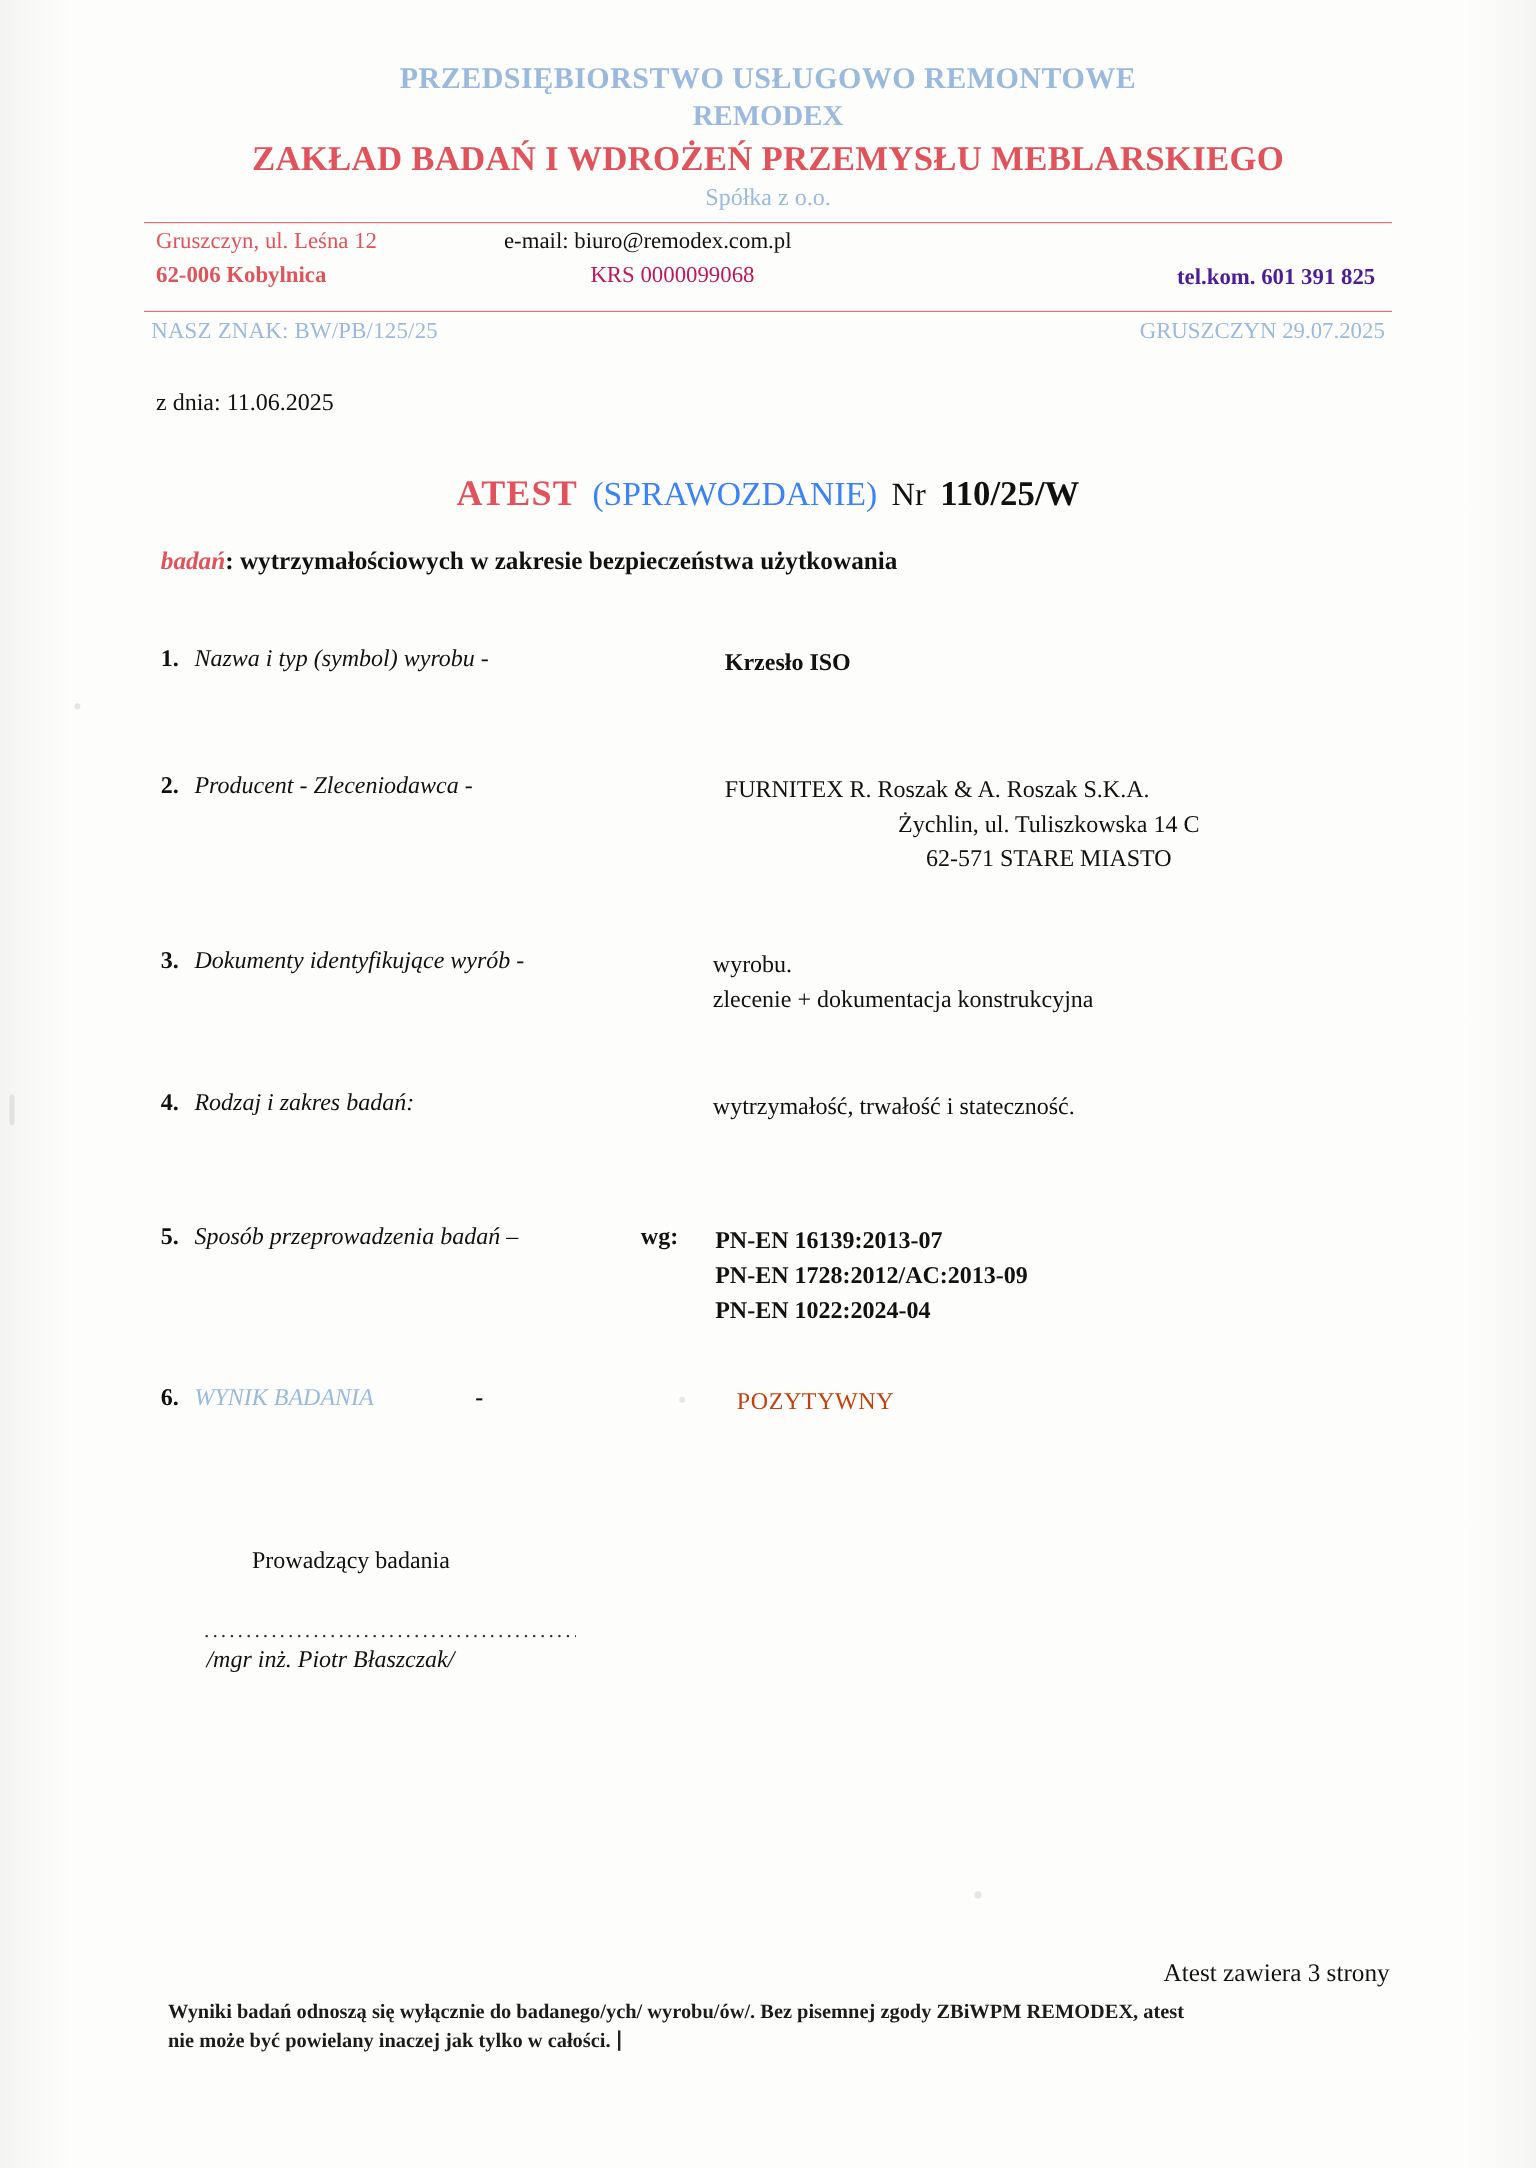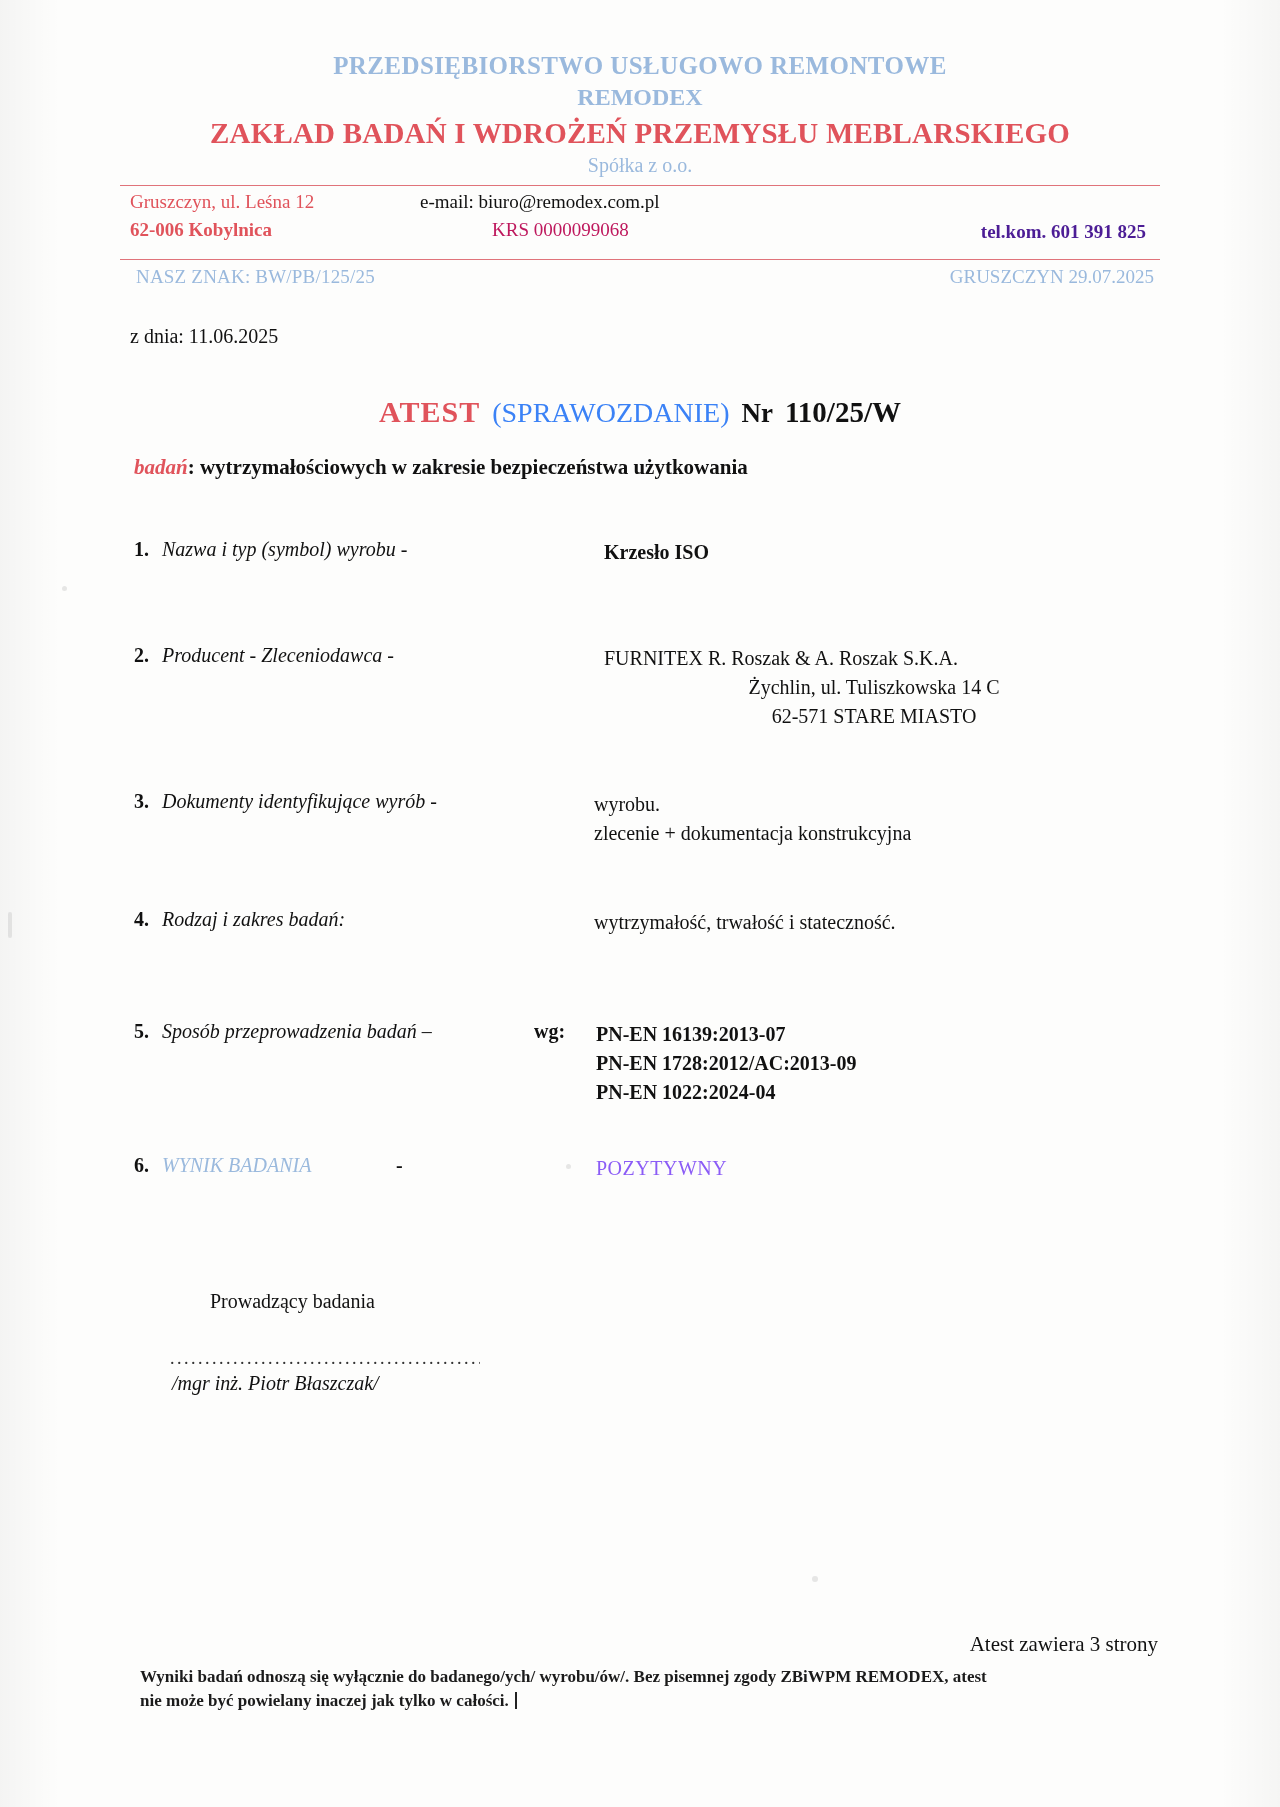--- a/index.html
+++ b/index.html
@@ -117,21 +117,21 @@
     position: absolute; right: 14px; top: 32px;
     color: #4c1d95; font-size: 19px; font-weight: bold;
   }
 
   .refline {
     position: relative;
     height: 34px;
     margin-top: 6px;
   }
   .refline .znak {
-    position: absolute; left: 16px; top: 0;
+    position: absolute; left: 6px; top: 0;
     color: #9ab9dd; font-size: 19px; letter-spacing: .2px;
   }
   .refline .city-date {
     position: absolute; right: 6px; top: 0;
     color: #9ab9dd; font-size: 19px;
   }
 
   .order {
     margin-top: 22px;
     margin-left: 10px;
@@ -149,21 +149,21 @@
     font-weight: bold;
     font-size: 30px;
     letter-spacing: 1px;
   }
   .title-spraw {
     color: #3b82f6;
     font-size: 28px;
   }
   .title-nr {
     color: #111;
-    font-weight: bold;
+    font-weight: normal;
     font-size: 27px;
     text-align: right;
   }
   .title-num {
     color: #111;
     font-weight: bold;
     font-size: 29px;
   }
 
   .subtitle {
@@ -212,23 +212,24 @@
     left: 400px; top: 0;
     font-weight: bold;
     font-size: 20px;
   }
   .blue-italic {
     color: #9ab9dd;
     font-style: italic;
     font-size: 20px;
   }
   .blue-plain {
-    color: #8b5cf6;
+    color: #c2410c;
     font-size: 20px;
     letter-spacing: .5px;
+    margin-left: 18px;
   }
   .dash-black { color: #111; font-weight: bold; }
 
   .sub-center {
     text-align: center;
   }
 
   
   .sign-label {
     position: absolute;

